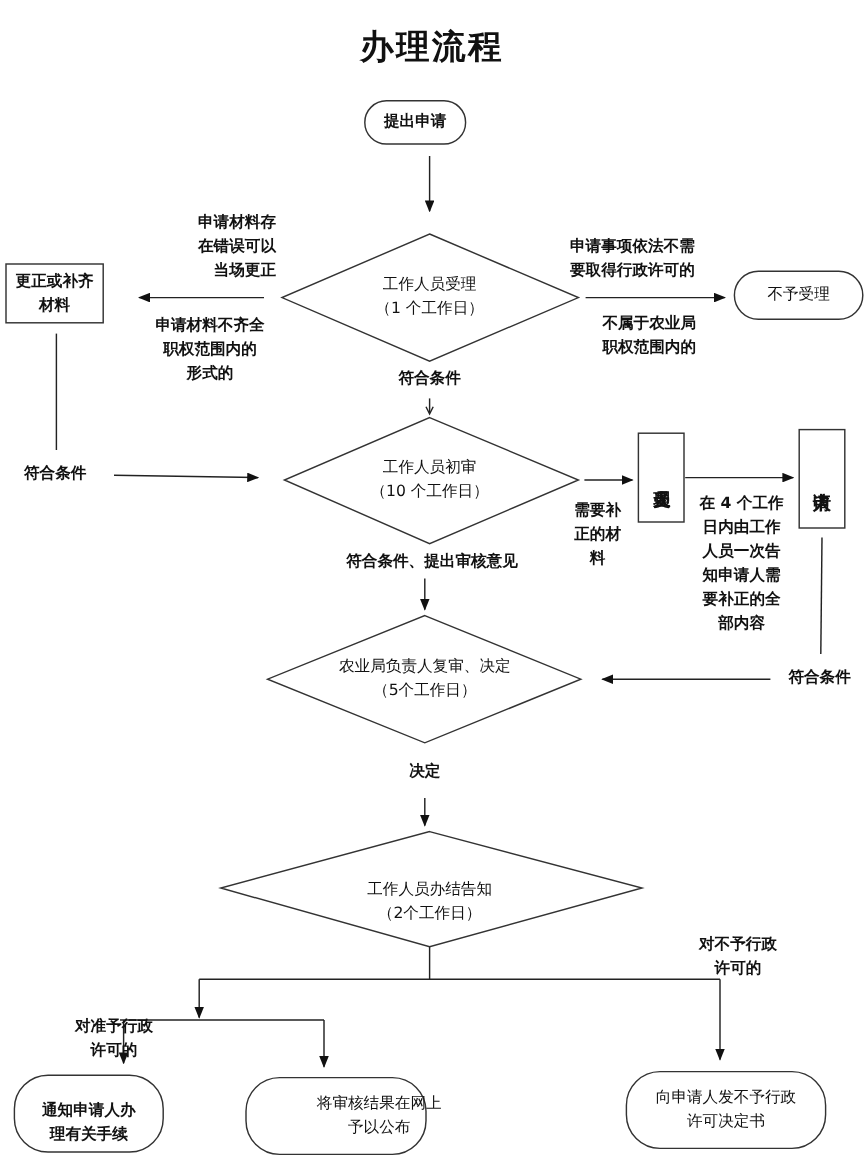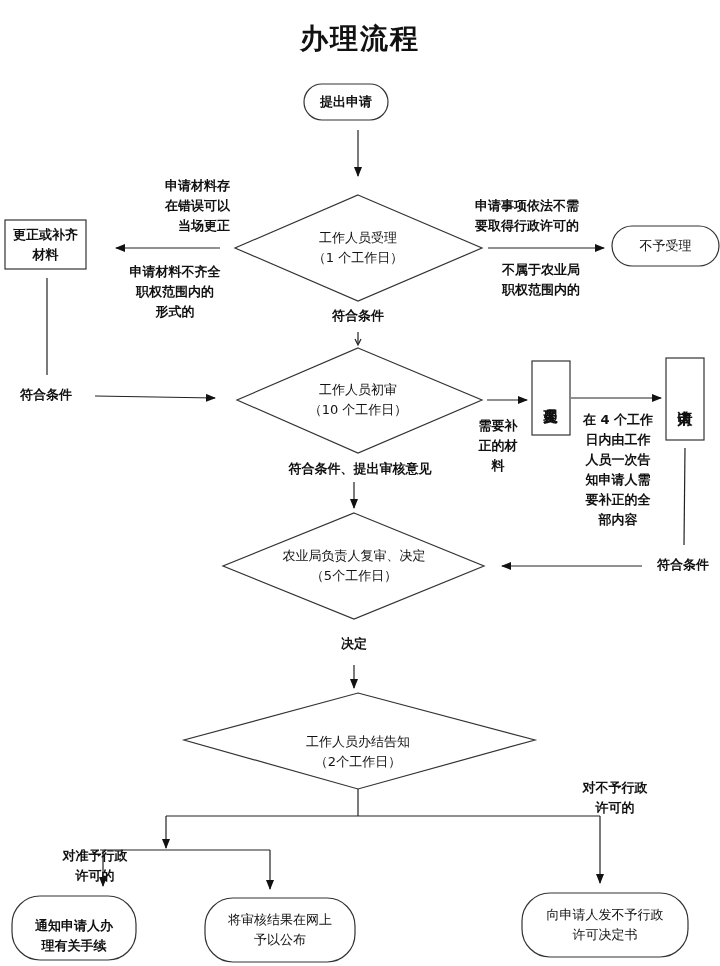--- a/index.html
+++ b/index.html
@@ -83,21 +83,21 @@
 <div class="node-text" style="left:272px;top:380px;width:172px;height:40px;">工作人员初审
 （10 个工作日）</div>
 <div class="node-text vtext" style="left:532px;top:361px;width:38px;height:74px;">受理人员</div>
 <div class="node-text vtext" style="left:666px;top:358px;width:38px;height:82px;font-size:15px;">申请人</div>
 <div class="node-text" style="left:250px;top:546px;width:208px;height:40px;">农业局负责人复审、决定
 （5个工作日）</div>
 <div class="node-text" style="left:268px;top:732px;width:180px;height:40px;">工作人员办结告知
 （2个工作日）</div>
 <div class="node-text" style="left:12px;top:896px;width:124px;height:80px;font-weight:bold;">通知申请人办
 理有关手续</div>
-<div class="node-text" style="left:205px;top:898px;width:150px;height:64px;">将审核结果在网上
+<div class="node-text" style="left:205px;top:898px;width:150px;height:64px;padding-left:36px;">将审核结果在网上
 予以公布</div>
 <div class="node-text" style="left:522px;top:893px;width:166px;height:64px;border-radius:25px;">向申请人发不予行政
 许可决定书</div>
 
 <div class="lbl" style="left:120px;top:176px;width:110px;text-align:right;">申请材料存
 在错误可以
 当场更正</div>
 <div class="lbl" style="left:115px;top:262px;width:120px;">申请材料不齐全
 职权范围内的
 形式的</div>

